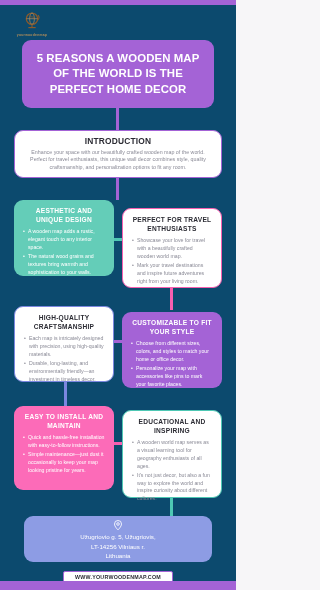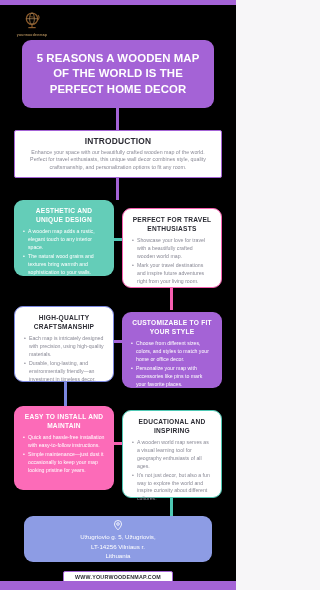--- a/index.html
+++ b/index.html
@@ -2,21 +2,21 @@
 <html><head>
 <meta charset="utf-8">
 <style>
   * { box-sizing: border-box; margin: 0; padding: 0; }
   html, body {
     width: 236px; height: 590px;
     background: #f7f6f8;
     font-family: "Liberation Sans", sans-serif;
     overflow: hidden;
   }
-  #page { position: relative; width: 236px; height: 590px; background: #000000; }
+  #page { position: relative; width: 236px; height: 590px; background: #0c4a6e; }
 
   .top-bar { position:absolute; top:0; left:0; width:236px; height:5px; background:#a463d6; }
   .bottom-bar { position:absolute; bottom:0; left:0; width:236px; height:9px; background:#a463d6; }
 
   
   .logo { position:absolute; left:10px; top:10px; width:44px; height:30px;
           display:flex; flex-direction:column; align-items:center; }
   .logo svg { display:block; }
   .logo-word { font-size:3.4px; letter-spacing:.25px; color:#b08d5a; font-weight:700;
                white-space:nowrap; margin-top:.5px; }
@@ -34,21 +34,21 @@
   .v-purple-2 { left:116px; top:176px; width:3px; height:24px; background:#a463d6; }
   .h-teal { left:100px; top:238px; width:24px; height:3px; background:#4ec8b4; }
   .v-pink-1 { left:170px; top:288px; width:3px; height:22px; background:#f75fb0; }
   .h-purple-mid { left:100px; top:340px; width:26px; height:3px; background:#a463d6; }
   .v-purple-3 { left:64px; top:382px; width:3px; height:24px; background:#7b87e0; }
   .h-pink { left:100px; top:442px; width:26px; height:3px; background:#f75fb0; }
   .v-teal-1 { left:170px; top:492px; width:3px; height:24px; background:#4ec8b4; }
 
   
   .intro { position:absolute; left:14px; top:130px; width:208px; height:48px;
-           background:#ffffff; border:1.6px solid #a463d6; border-radius:2px;
+           background:#ffffff; border:1.6px solid #a463d6; border-radius:9px;
            padding:5px 9px 4px; text-align:center; }
   .intro h2 { font-size:8.4px; font-weight:700; color:#2b2b33; letter-spacing:.2px;
               margin-bottom:2.5px; }
   .intro p { font-size:5.3px; line-height:1.5; color:#8a8a96; }
 
   
   .card { position:absolute; border-radius:9px; padding:7px 9px 6px; }
   .card h3 { font-size:6.6px; font-weight:700; text-align:center; letter-spacing:.25px;
              line-height:1.3; margin-bottom:4px; }
   .card ul { list-style:none; }

